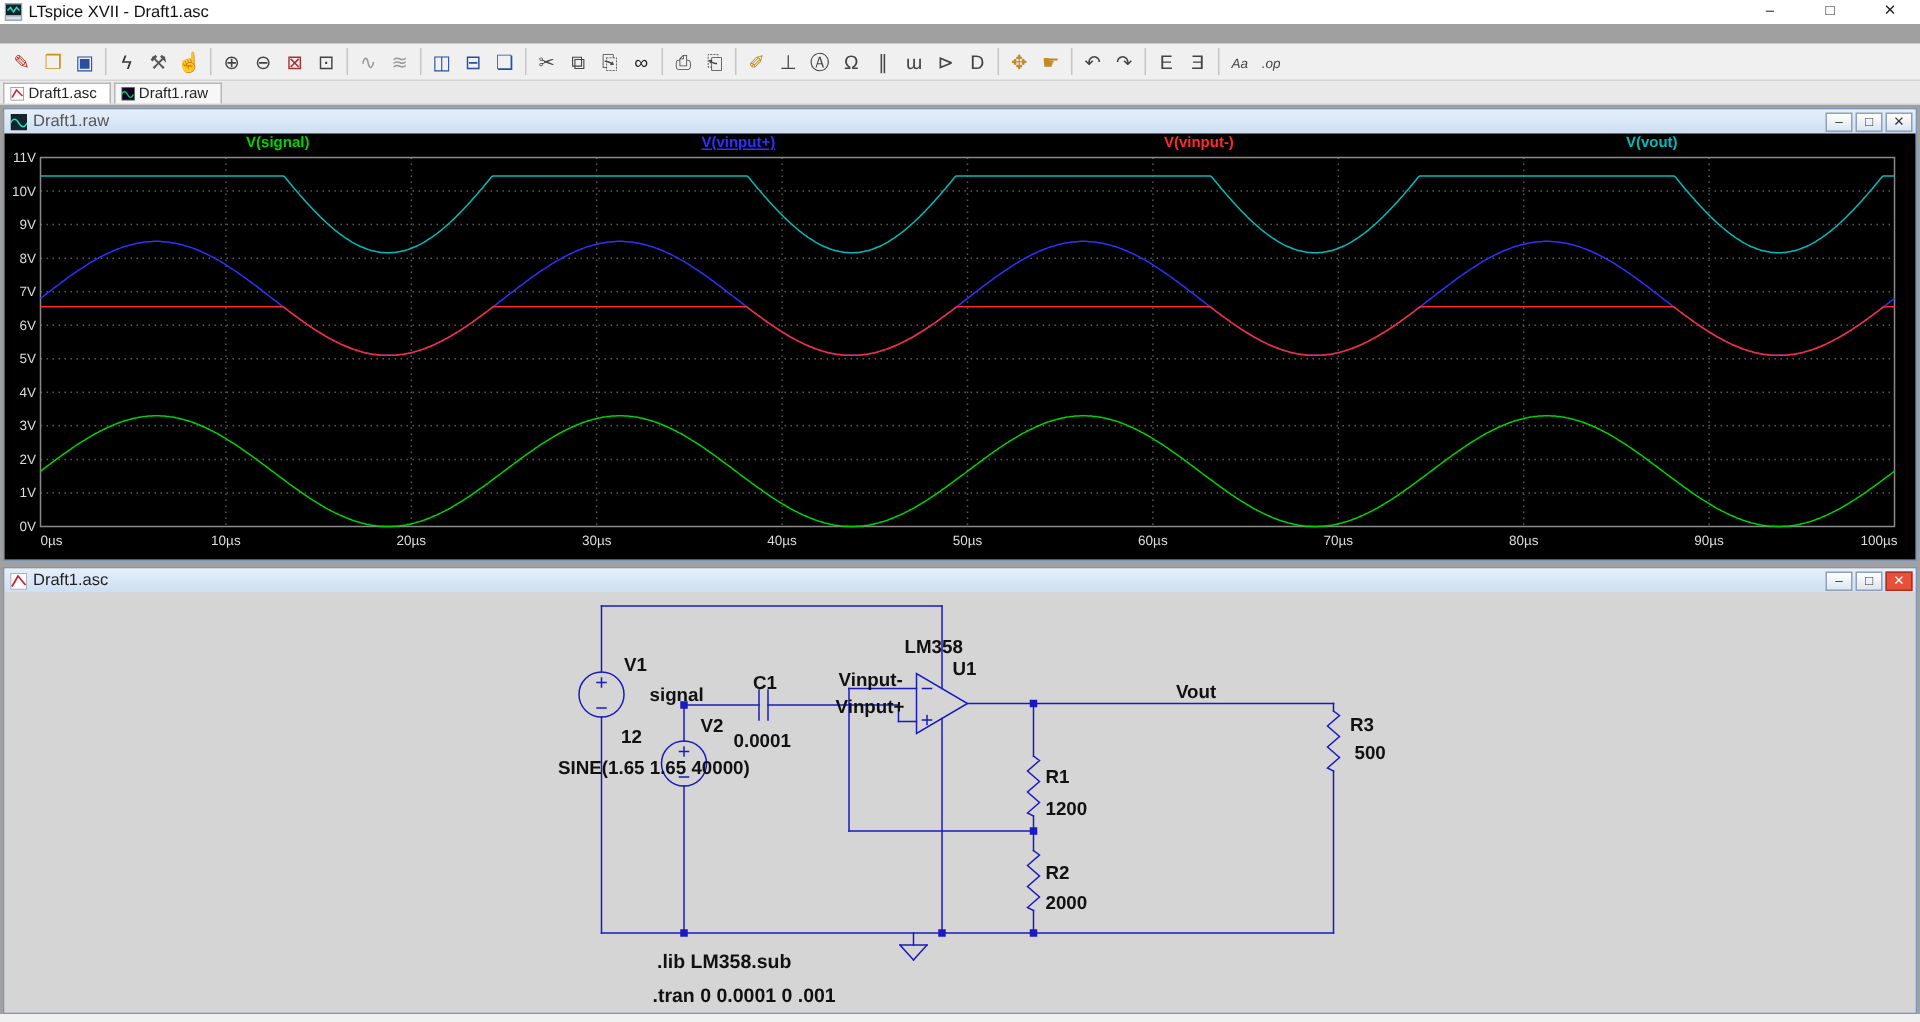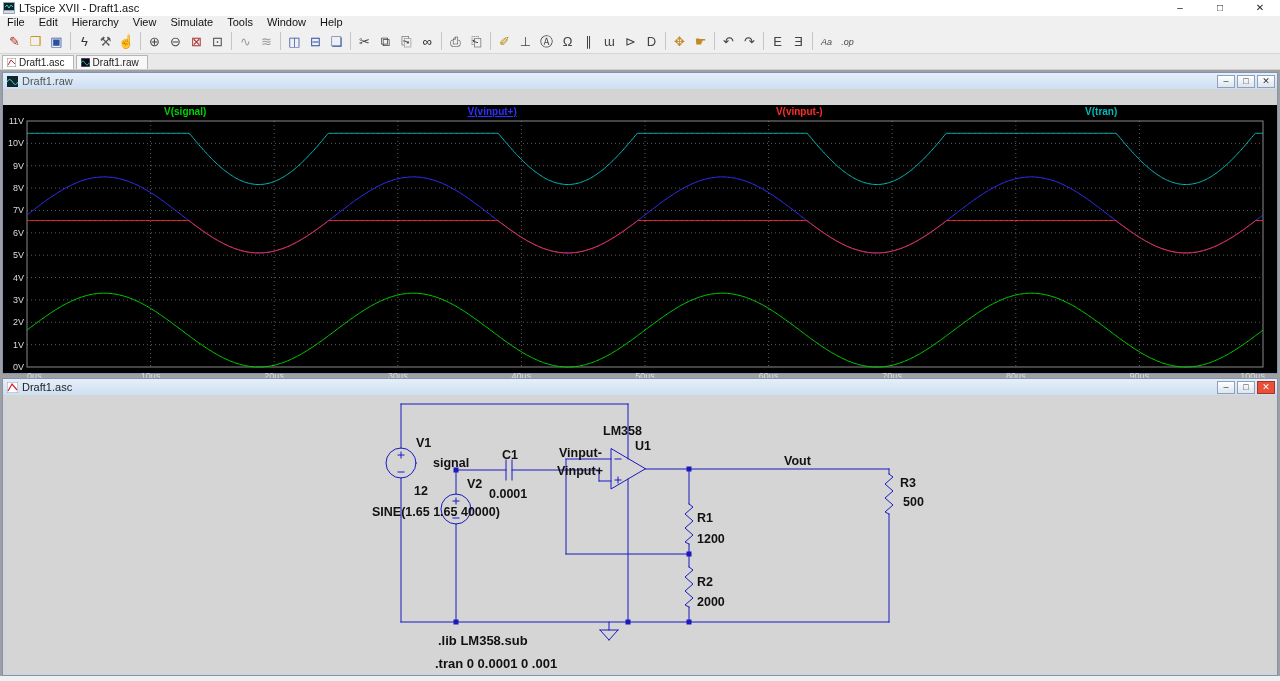--- a/index.html
+++ b/index.html
@@ -40,21 +40,21 @@
   .win-title { position:absolute; left:0; top:0; right:0; height:16px;
                background:linear-gradient(#e6effa,#cddff2); display:flex; align-items:center;
                gap:4px; padding:0 2px 0 4px; font-size:11px; color:#222; }
   .win-title .wicon { width:11px; height:11px; }
   .win-btns { margin-left:auto; display:flex; gap:2px; }
   .wbtn { width:18px; height:13px; border:1px solid #8fa0b8; background:linear-gradient(#ffffff,#dde5ef);
           font-size:9px; line-height:11px; text-align:center; color:#333; }
   .wbtn.close-active { background:#e8503a; color:#fff; border-color:#b03020; }
 
   #wave-win  { left:2px; top:72px;  width:1276px; height:302px; }
-  #wave-content { position:absolute; left:0; top:16px; right:0; bottom:0; background:#000;margin-top:16px; }
+  #wave-content { position:absolute; left:0; top:16px; right:0; bottom:0; background:#000; }
   #trace-labels { position:absolute; left:0; top:1px; width:100%; height:13px; }
   #trace-labels span { position:absolute; transform:translateX(-50%); font-size:10px; font-weight:bold; }
   #wave-svg { position:absolute; left:0; top:0; }
 
   #schem-win { left:2px; top:378px; width:1276px; height:298px; }
   #schem-content { position:absolute; left:0; top:16px; right:0; bottom:0; background:#d5d5d5; }
   #schem-svg { position:absolute; left:0; top:0; }
   .sch-txt { font-family:"Liberation Sans", sans-serif; font-size:12.5px; font-weight:700; fill:#111; }
   .sch-dir { font-family:"Liberation Sans", sans-serif; font-size:13px; font-weight:700; fill:#111; }
 
@@ -73,30 +73,20 @@
       <rect x="1" y="9" width="10" height="2" fill="#d7dde5"></rect>
     </svg>
     <span>LTspice XVII - Draft1.asc</span>
     <div class="caption-btns">
       <span class="cap-btn">–</span>
       <span class="cap-btn">□</span>
       <span class="cap-btn">✕</span>
     </div>
   </div>
 
-  <div id="menubar">
-    <span class="menu-item">File</span>
-    <span class="menu-item">Edit</span>
-    <span class="menu-item">Hierarchy</span>
-    <span class="menu-item">View</span>
-    <span class="menu-item">Simulate</span>
-    <span class="menu-item">Tools</span>
-    <span class="menu-item">Window</span>
-    <span class="menu-item">Help</span>
-  </div>
 
   <div id="toolbar">
       <span class="tbtn" title="new-schematic-icon" style="color: rgb(176, 48, 32);">✎</span>
       <span class="tbtn" title="open-icon" style="color: rgb(200, 148, 26);">❒</span>
       <span class="tbtn" title="save-icon" style="color: rgb(43, 79, 160);">▣</span>
       <div class="tsep"></div>
       <span class="tbtn" title="run-icon" style="color: rgb(51, 51, 51);">ϟ</span>
       <span class="tbtn" title="control-panel-icon" style="color: rgb(85, 85, 85);">⚒</span>
       <span class="tbtn" title="pan-icon" style="color: rgb(192, 138, 40);">☝</span>
       <div class="tsep"></div>
@@ -170,21 +160,21 @@
         <span class="wbtn">–</span>
         <span class="wbtn">□</span>
         <span class="wbtn">✕</span>
       </div>
     </div>
     <div id="wave-content">
       <div id="trace-labels">
           <span style="color: rgb(0, 212, 0); left: 14.3%;">V(signal)</span>
           <span style="color: rgb(48, 48, 255); left: 38.4%; text-decoration: underline;">V(vinput+)</span>
           <span style="color: rgb(255, 42, 42); left: 62.5%;">V(vinput-)</span>
-          <span style="color: rgb(0, 188, 188); left: 86.2%;">V(tran)</span>
+          <span style="color: rgb(0, 188, 188); left: 86.2%;">V(vout)</span>
         </div>
       <svg id="wave-svg" width="1274" height="284" viewBox="0 0 1274 284">
           <line x1="24" x2="1260" y1="38.363636363636374" y2="38.363636363636374" stroke="#5a5a5a" stroke-width="1" stroke-dasharray="1 3"></line>
           <line x1="24" x2="1260" y1="60.72727272727272" y2="60.72727272727272" stroke="#5a5a5a" stroke-width="1" stroke-dasharray="1 3"></line>
           <line x1="24" x2="1260" y1="83.0909090909091" y2="83.0909090909091" stroke="#5a5a5a" stroke-width="1" stroke-dasharray="1 3"></line>
           <line x1="24" x2="1260" y1="105.45454545454547" y2="105.45454545454547" stroke="#5a5a5a" stroke-width="1" stroke-dasharray="1 3"></line>
           <line x1="24" x2="1260" y1="127.81818181818181" y2="127.81818181818181" stroke="#5a5a5a" stroke-width="1" stroke-dasharray="1 3"></line>
           <line x1="24" x2="1260" y1="150.1818181818182" y2="150.1818181818182" stroke="#5a5a5a" stroke-width="1" stroke-dasharray="1 3"></line>
           <line x1="24" x2="1260" y1="172.54545454545456" y2="172.54545454545456" stroke="#5a5a5a" stroke-width="1" stroke-dasharray="1 3"></line>
           <line x1="24" x2="1260" y1="194.9090909090909" y2="194.9090909090909" stroke="#5a5a5a" stroke-width="1" stroke-dasharray="1 3"></line>

